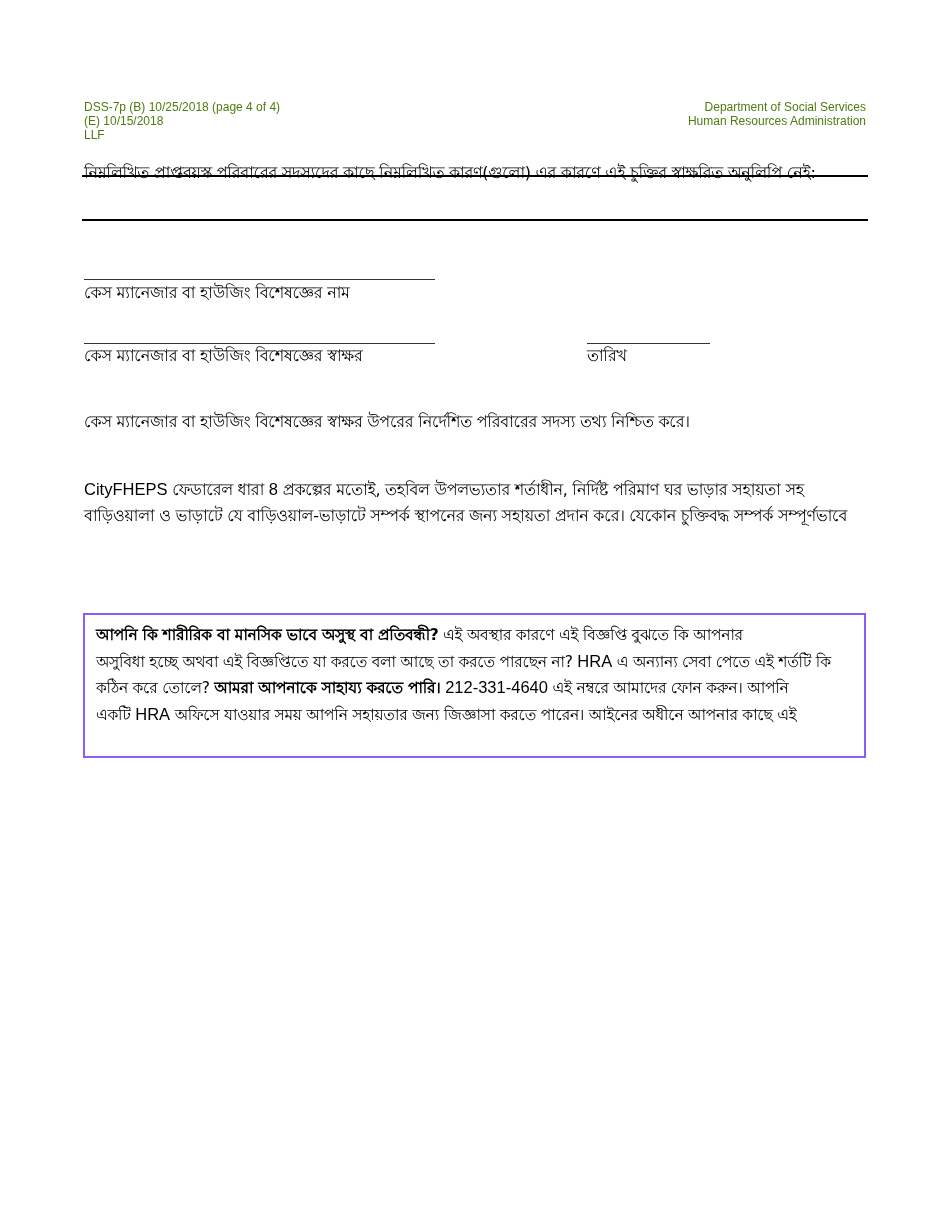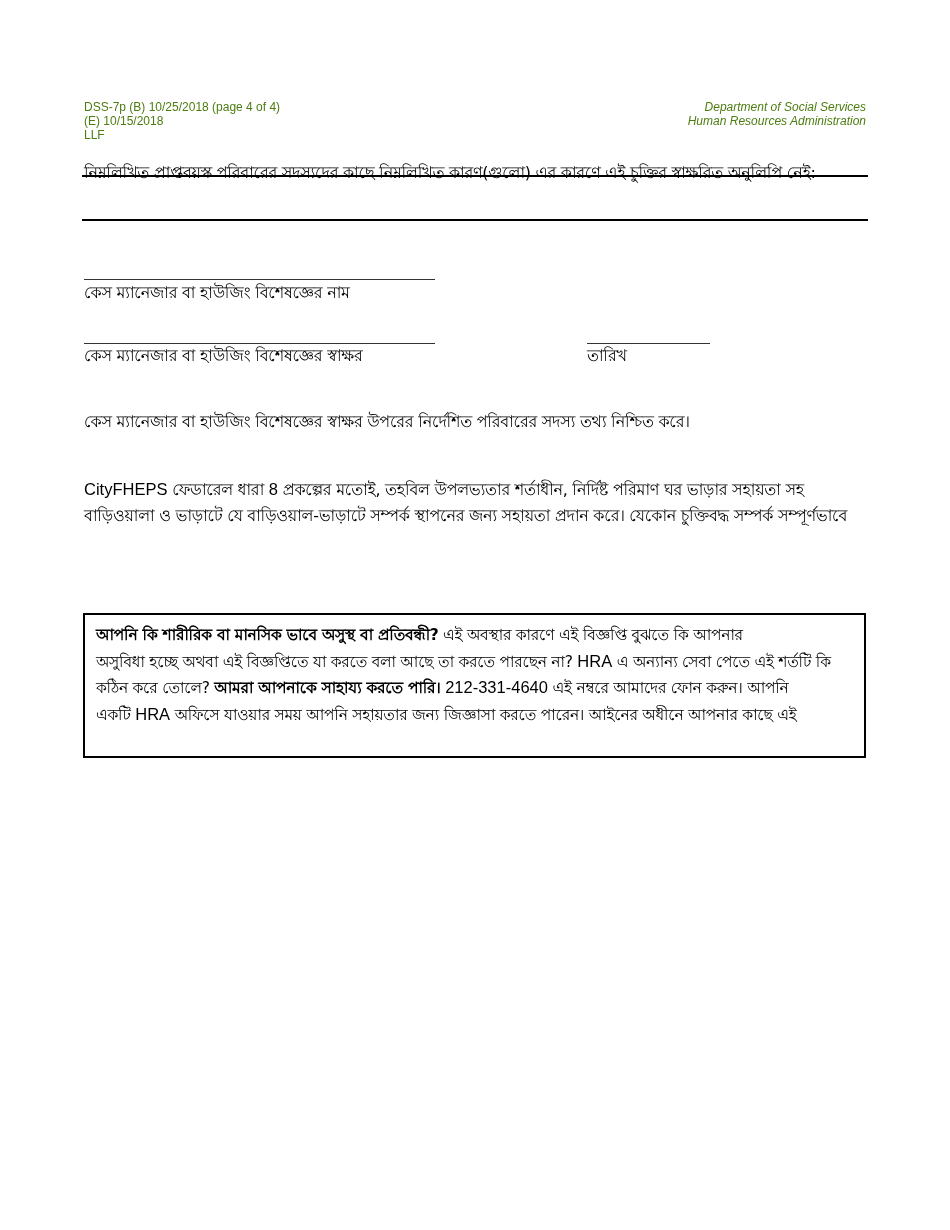--- a/index.html
+++ b/index.html
@@ -2,21 +2,21 @@
 <html><head>
   <meta charset="utf-8">
   <style>
     html, body { margin: 0; padding: 0; background: #ffffff; }
     body {
       width: 950px; height: 1230px; position: relative; overflow: hidden;
       color: #000; font-family: "DejaVu Sans", sans-serif;
     }
     .hdr { position: absolute; top: 56px; font-family: "Liberation Sans", sans-serif; font-size: 12px; line-height: 14px; color: #4d7c0f; margin-top: 44px; }
     .hdr-left { left: 84px; }
-    .hdr-right { right: 84px; text-align: right; font-style: italic; }
+    .hdr-right { right: 84px; text-align: right; }
     .hdr div { white-space: nowrap; }
 
     .intro { position: absolute; left: 84px; top: 114px; font-size: 16px; line-height: 22px; white-space: nowrap; letter-spacing: -0.3px; margin-top: 48px; }
 
     .rule { position: absolute; left: 82px; width: 786px; height: 2px; background: #000; }
     .rule1 { top: 175px; }
     .rule2 { top: 219px; }
 
     .sigline { position: absolute; height: 1px; background: #333; }
     .sig-name-line { left: 84px; top: 279px; width: 351px; }
@@ -29,21 +29,21 @@
     .lbl-date { left: 587px; top: 346px; }
 
     .confirm { position: absolute; left: 84px; top: 411px; font-size: 16px; line-height: 22px; white-space: nowrap; letter-spacing: -0.3px; }
 
     .para { position: absolute; left: 84px; top: 476px; width: 790px; font-size: 16px; line-height: 26px; letter-spacing: -0.3px; }
     .para .line { display: block; white-space: nowrap; }
     .latin { font-family: "Liberation Sans", sans-serif; font-size: 16.5px; letter-spacing: 0; }
 
     .notice {
       position: absolute; left: 83px; top: 613px; width: 779px; height: 141px;
-      border: 2px solid #000000; box-sizing: content-box;
+      border: 2px solid #8b5cf6; box-sizing: content-box;
     }
     .notice-text { position: absolute; left: 11px; top: 8px; font-size: 15.5px; line-height: 25.5px; letter-spacing: -0.3px; }
     .notice-text .line { display: block; white-space: nowrap; }
     .b { font-weight: bold; }
   </style>
 </head>
 <body>
 
 <div class="hdr hdr-left">
   <div>DSS-7p (B) 10/25/2018 (page 4 of 4)</div>

